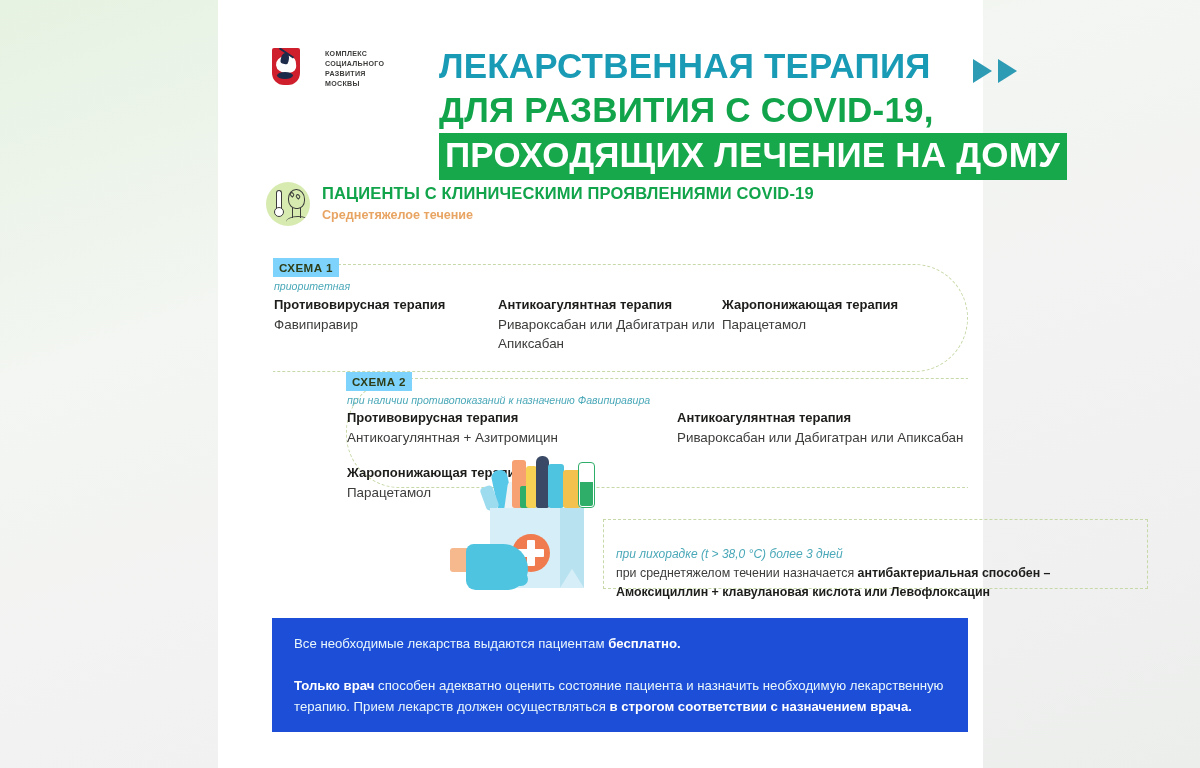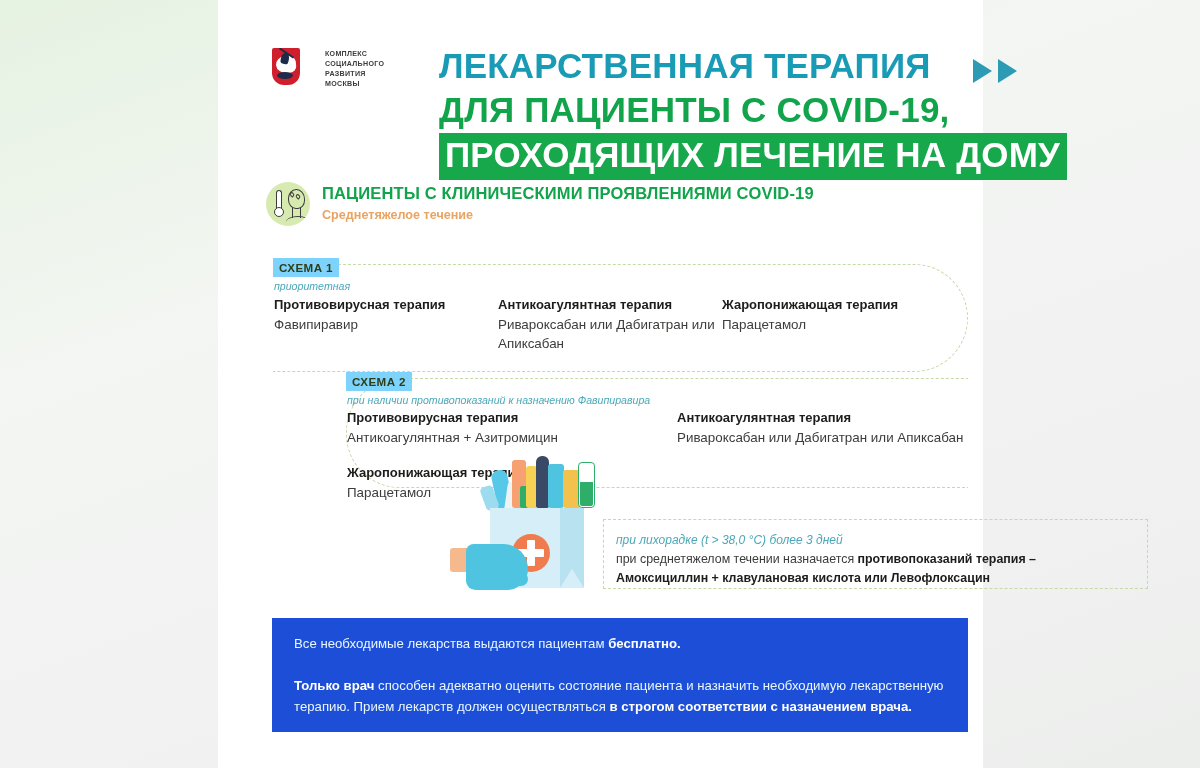--- a/index.html
+++ b/index.html
@@ -293,21 +293,21 @@
 
   
   #fever-box {
     position: absolute;
     left: 385px; top: 519px;
     width: 545px; height: 70px;
     border: 1.4px dashed #c7d9a8;
   }
   #fever-content {
     position: absolute;
-    left: 398px; top: 531px;
+    left: 398px; top: 545px;
     width: 520px;
   }
   .fever-head {
     font-size: 12px;
     font-style: italic;
     color: #4aa8b8;
     line-height: 1.5;
   }
   .fever-body {
     font-size: 12.4px;
@@ -422,21 +422,21 @@
         <div class="dragon"></div>
       </div>
       <div class="logo-text">КОМПЛЕКС
 СОЦИАЛЬНОГО
 РАЗВИТИЯ
 МОСКВЫ</div>
     </div>
 
     <div class="title-block">
       <div class="title-line l1">ЛЕКАРСТВЕННАЯ ТЕРАПИЯ</div>
-      <div class="title-line l2">ДЛЯ ПАЦИЕНТЫ С COVID-19,</div>
+      <div class="title-line l2">ДЛЯ РАЗВИТИЯ С COVID-19,</div>
       <div class="title-line l3">ПРОХОДЯЩИХ ЛЕЧЕНИЕ НА ДОМУ</div>
     </div>
 
     <div class="arrows">
       <div class="arrow"></div>
       <div class="arrow"></div>
     </div>
   </div>
 
   <div class="patients">
@@ -513,21 +513,21 @@
     <div class="bag-cross-v"></div>
     <div class="bag-cross-h"></div>
     <div class="glove-arm"></div>
     <div class="glove-hand"></div>
     <div class="glove-thumb"></div>
   </div>
 
   <div id="fever-box"></div>
   <div id="fever-content">
     <div class="fever-head">при лихорадке (t &gt; 38,0 °C) более 3 дней</div>
-    <div class="fever-body"><span>при среднетяжелом течении назначается </span><b>противопоказаний терапия –</b><br><b>Амоксициллин + клавулановая кислота или Левофлоксацин</b></div>
+    <div class="fever-body"><span>при среднетяжелом течении назначается </span><b>антибактериальная способен –</b><br><b>Амоксициллин + клавулановая кислота или Левофлоксацин</b></div>
   </div>
 
   <div id="footer-box">
     <div class="foot-line1"><span>Все необходимые лекарства выдаются пациентам </span><b>бесплатно.</b></div>
     <div class="foot-para"><b>Только врач</b><span> способен адекватно оценить состояние пациента и назначить необходимую лекарственную терапию. Прием лекарств должен осуществляться </span><b>в строгом соответствии с назначением врача.</b></div>
   </div>
 
 </div>
 
 </body></html>

